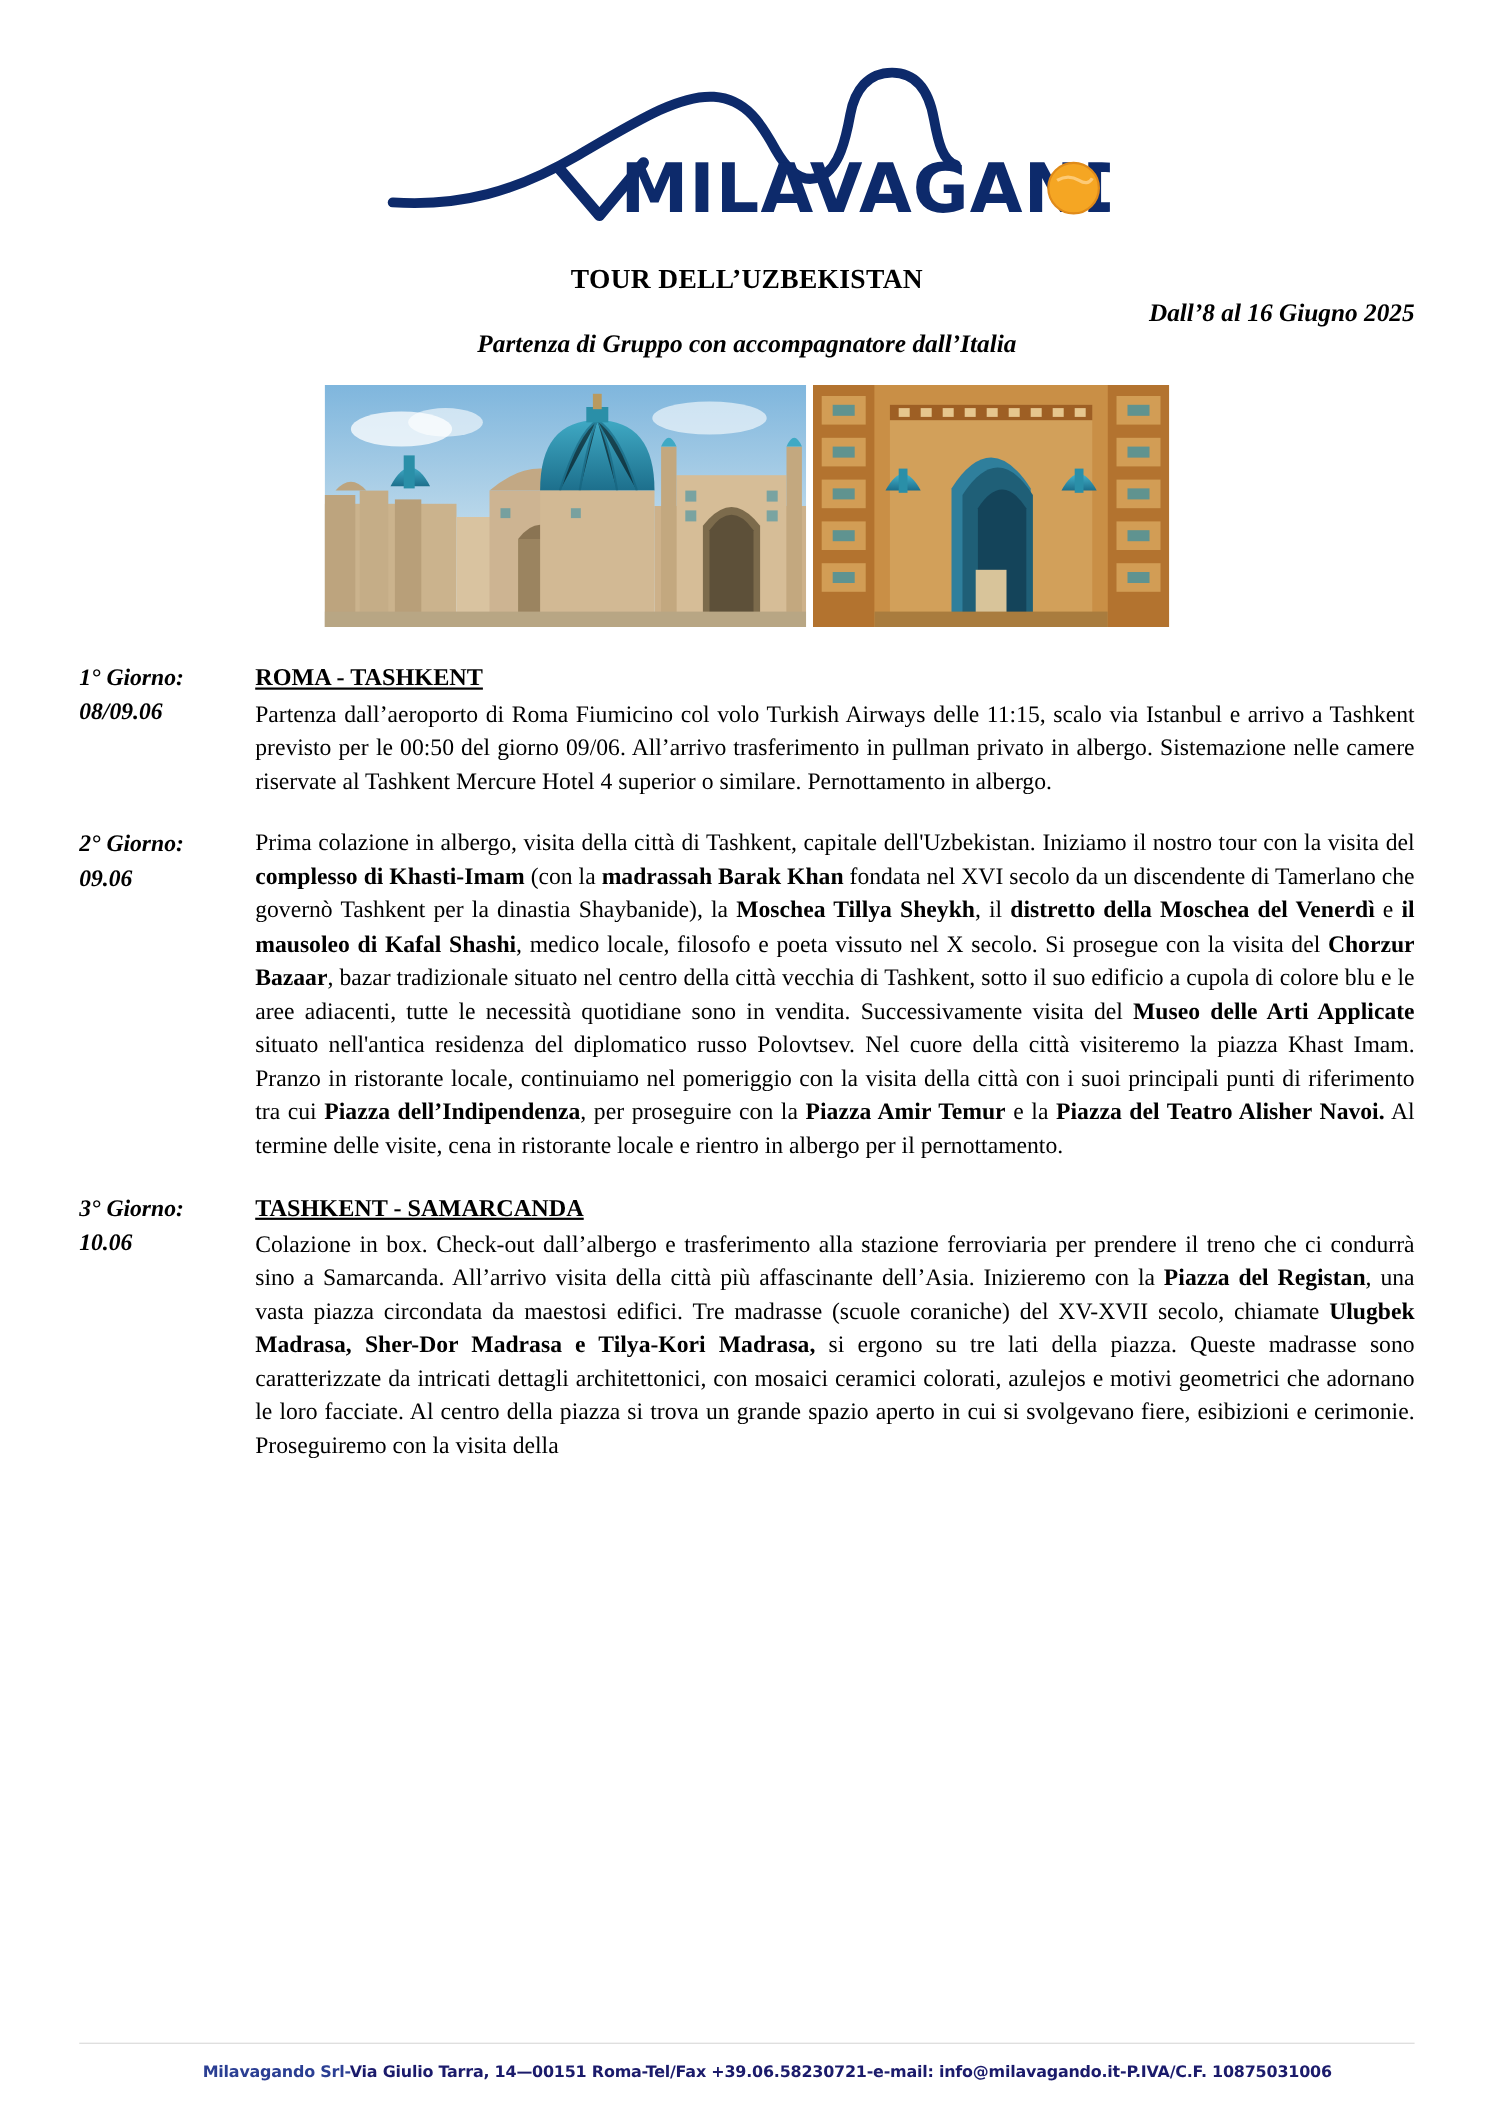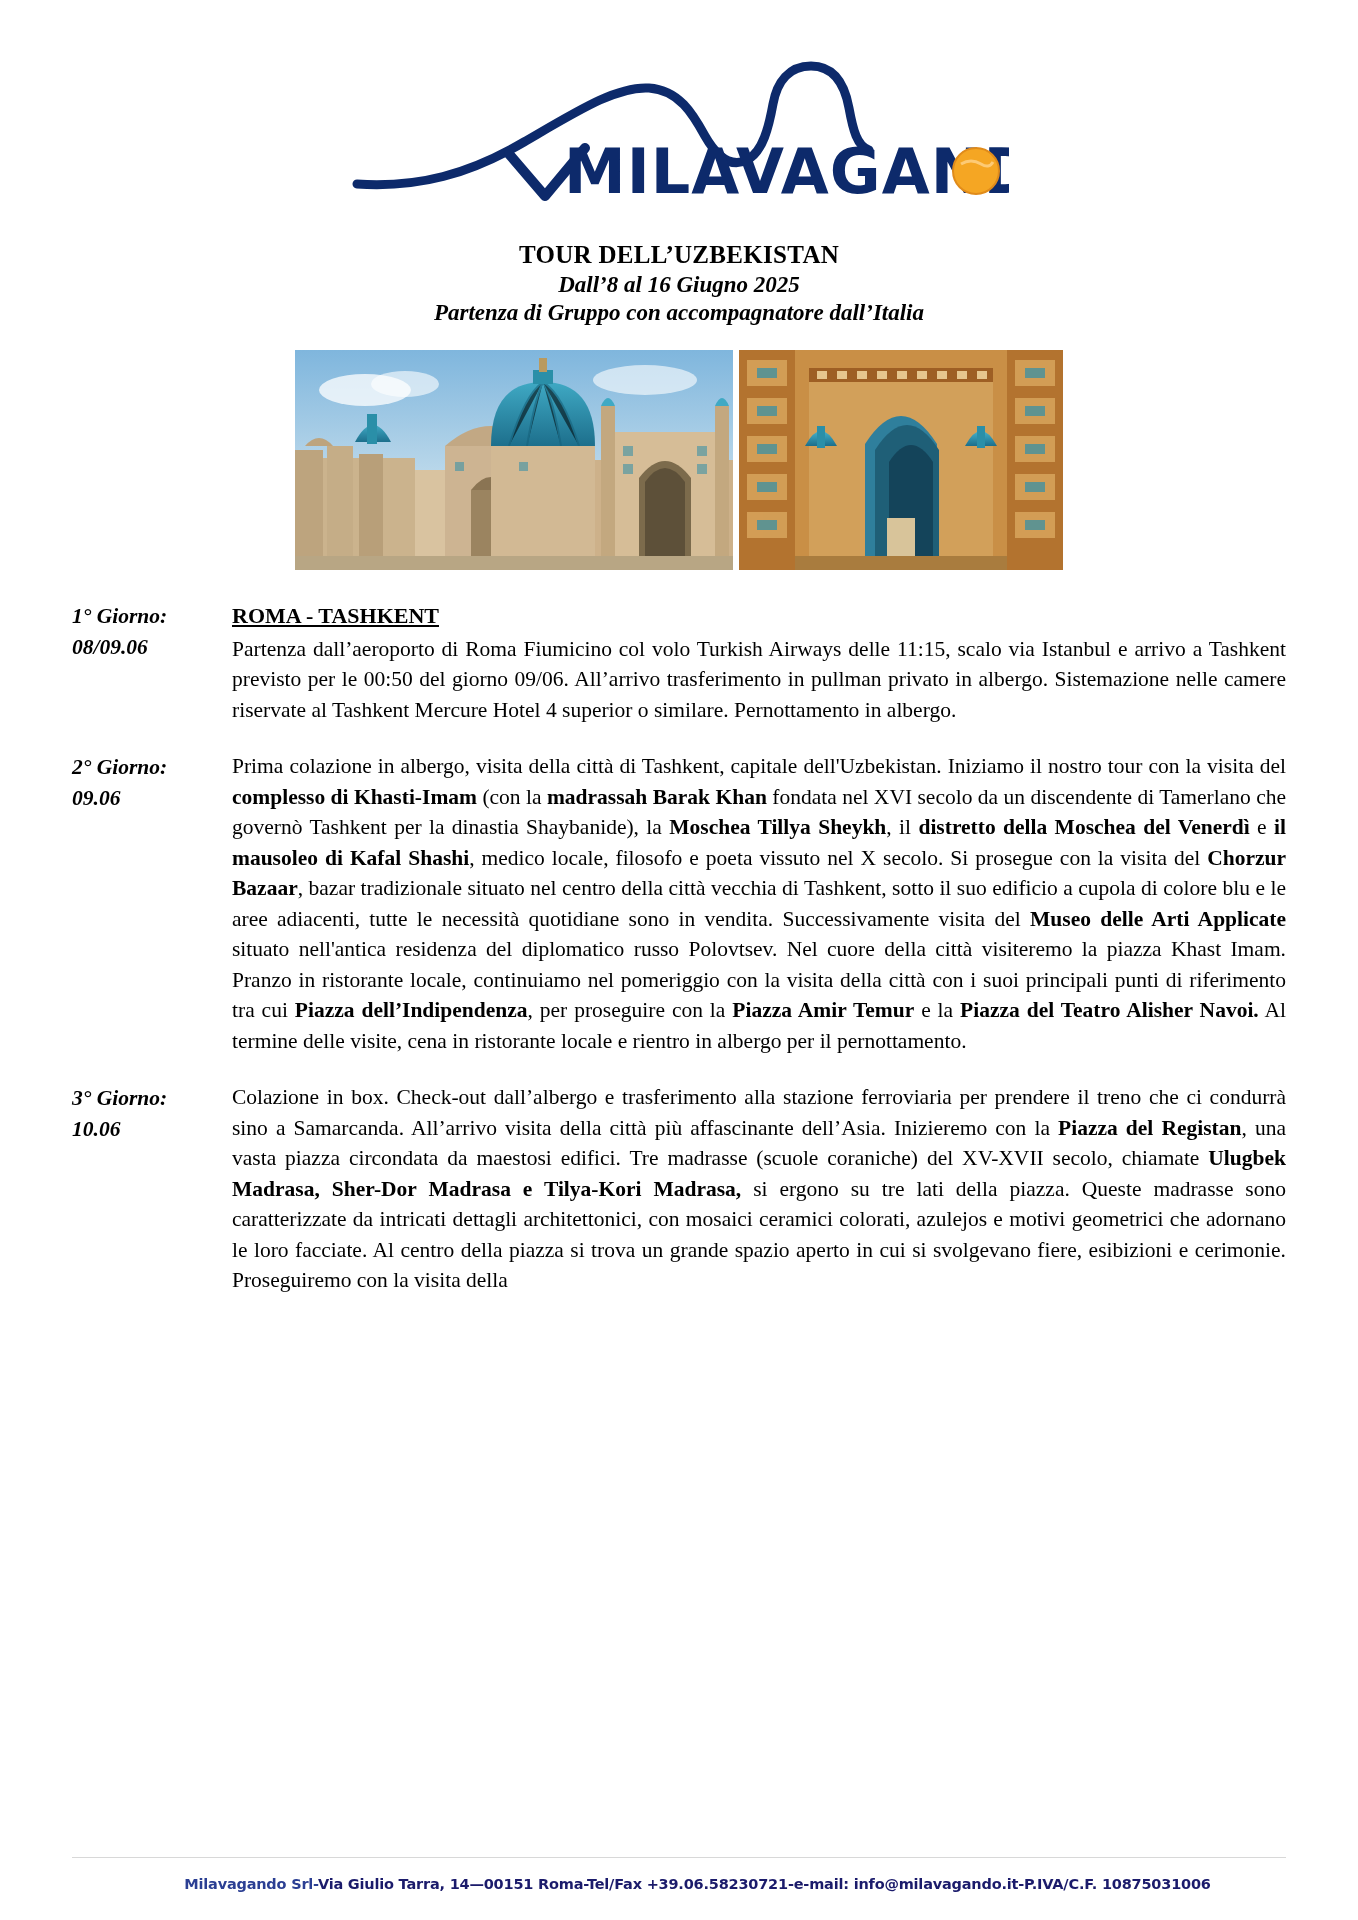--- a/index.html
+++ b/index.html
@@ -45,20 +45,21 @@
   }
   .title-sub {
     font-weight: bold;
     font-style: italic;
     font-size: 23px;
   }
   .title-sub2 {
     font-weight: bold;
     font-style: italic;
     font-size: 23px;
+    text-align: right;
   }
   .title-sub3 {
     font-weight: bold;
     font-style: italic;
     font-size: 23px;
   }
 
   
   .photos {
     margin: 22px auto 0 auto;
@@ -322,20 +323,21 @@
         <div class="day-text">Prima colazione in albergo, visita della città di Tashkent, capitale dell'Uzbekistan. Iniziamo il nostro tour con la visita del <b>complesso di Khasti-Imam</b> (con la <b>madrassah Barak Khan</b> fondata nel XVI secolo da un discendente di Tamerlano che governò Tashkent per la dinastia Shaybanide), la <b>Moschea Tillya Sheykh</b>, il <b>distretto della Moschea del Venerdì</b> e <b>il mausoleo di Kafal Shashi</b>, medico locale, filosofo e poeta vissuto nel X secolo. Si prosegue con la visita del <b>Chorzur Bazaar</b>, bazar tradizionale situato nel centro della città vecchia di Tashkent, sotto il suo edificio a cupola di colore blu e le aree adiacenti, tutte le necessità quotidiane sono in vendita. Successivamente visita del <b>Museo delle Arti Applicate</b> situato nell'antica residenza del diplomatico russo Polovtsev. Nel cuore della città visiteremo la piazza Khast Imam. Pranzo in ristorante locale, continuiamo nel pomeriggio con la visita della città con i suoi principali punti di riferimento tra cui <b>Piazza dell’Indipendenza</b>, per proseguire con la <b>Piazza Amir Temur</b> e la <b>Piazza del Teatro Alisher Navoi.</b> Al termine delle visite, cena in ristorante locale e rientro in albergo per il pernottamento.</div>
       </div>
     </div>
 
     <div class="day">
       <div class="day-label">
         <div>3° Giorno:</div>
         <div>10.06</div>
       </div>
       <div class="day-body">
+        <div class="day-title">TASHKENT - SAMARCANDA</div>
         <div class="day-text">Colazione in box. Check-out dall’albergo e trasferimento alla stazione ferroviaria per prendere il treno che ci condurrà sino a Samarcanda. All’arrivo visita della città più affascinante dell’Asia. Inizieremo con la <b>Piazza del Registan</b>, una vasta piazza circondata da maestosi edifici. Tre madrasse (scuole coraniche) del XV-XVII secolo, chiamate <b>Ulugbek Madrasa, Sher-Dor Madrasa e Tilya-Kori Madrasa,</b> si ergono su tre lati della piazza. Queste madrasse sono caratterizzate da intricati dettagli architettonici, con mosaici ceramici colorati, azulejos e motivi geometrici che adornano le loro facciate. Al centro della piazza si trova un grande spazio aperto in cui si svolgevano fiere, esibizioni e cerimonie. Proseguiremo con la visita della</div>
       </div>
     </div>
 
   </div>
 
   <div class="footer-rule"></div>
 
   <div class="footer">
     <span class="brand">Milavagando Srl-</span><span class="rest">Via Giulio Tarra, 14—00151 Roma-Tel/Fax +39.06.58230721-e-mail: info@milavagando.it-P.IVA/C.F. 10875031006</span>

